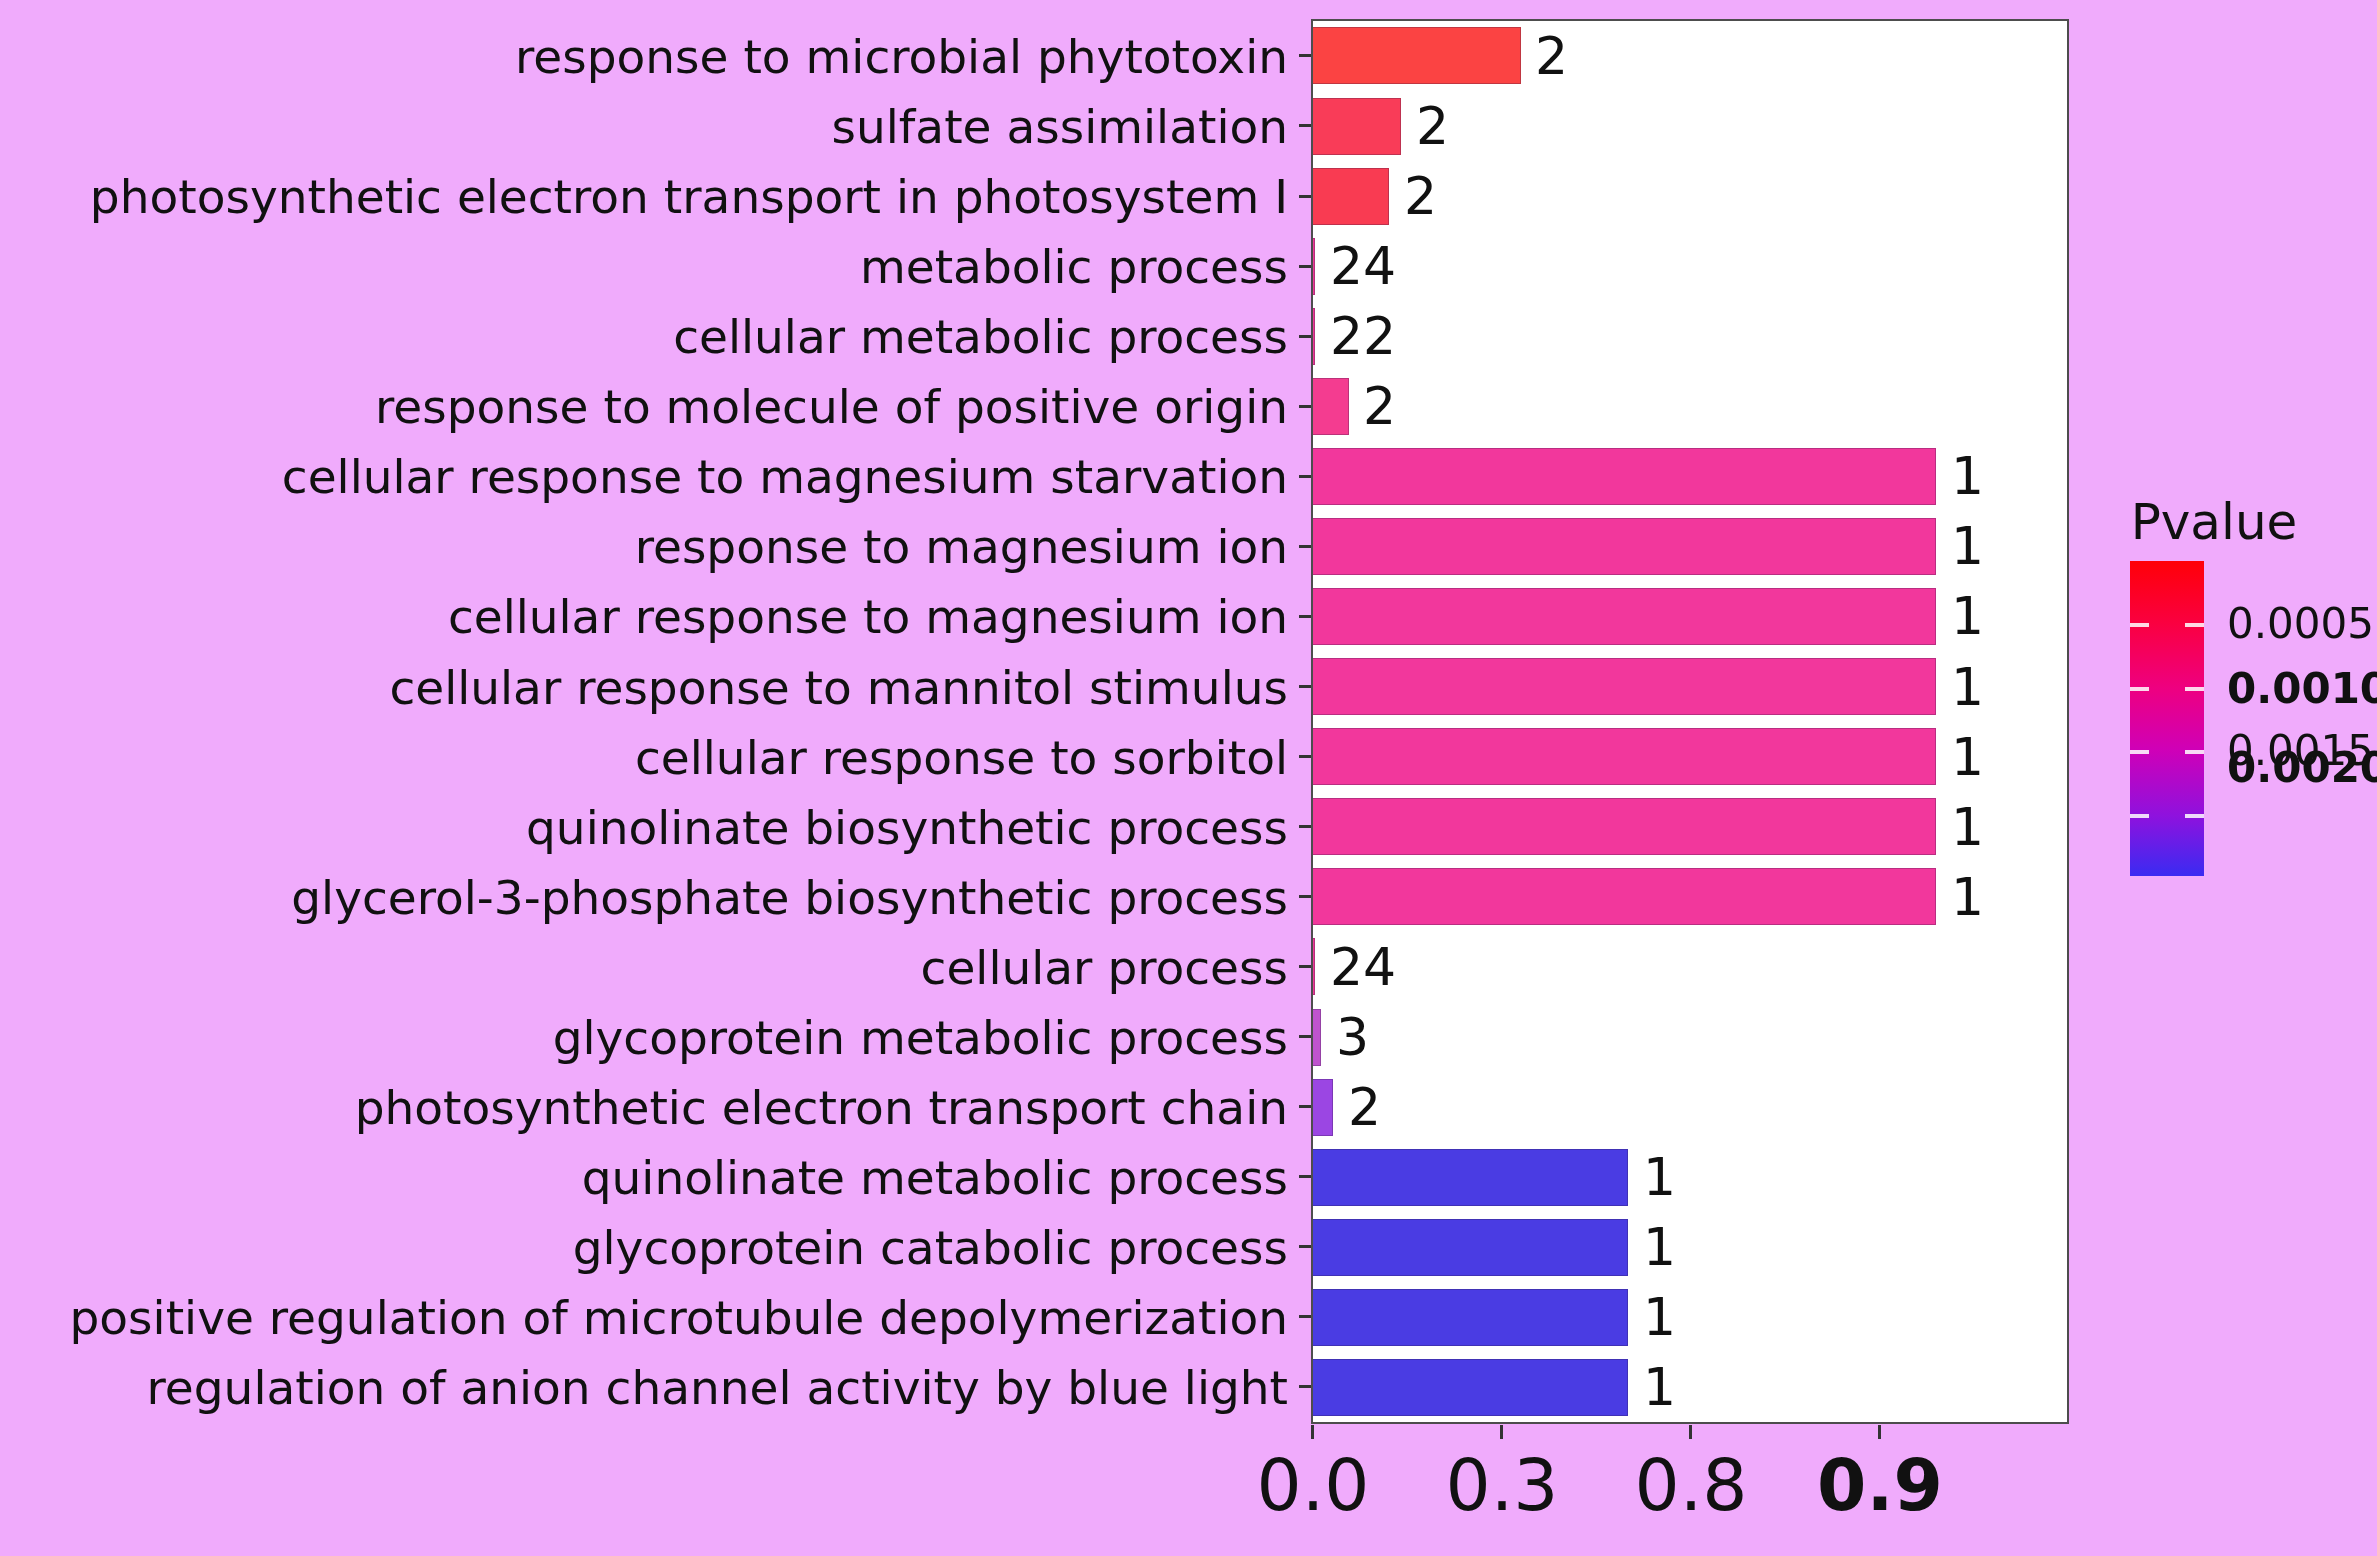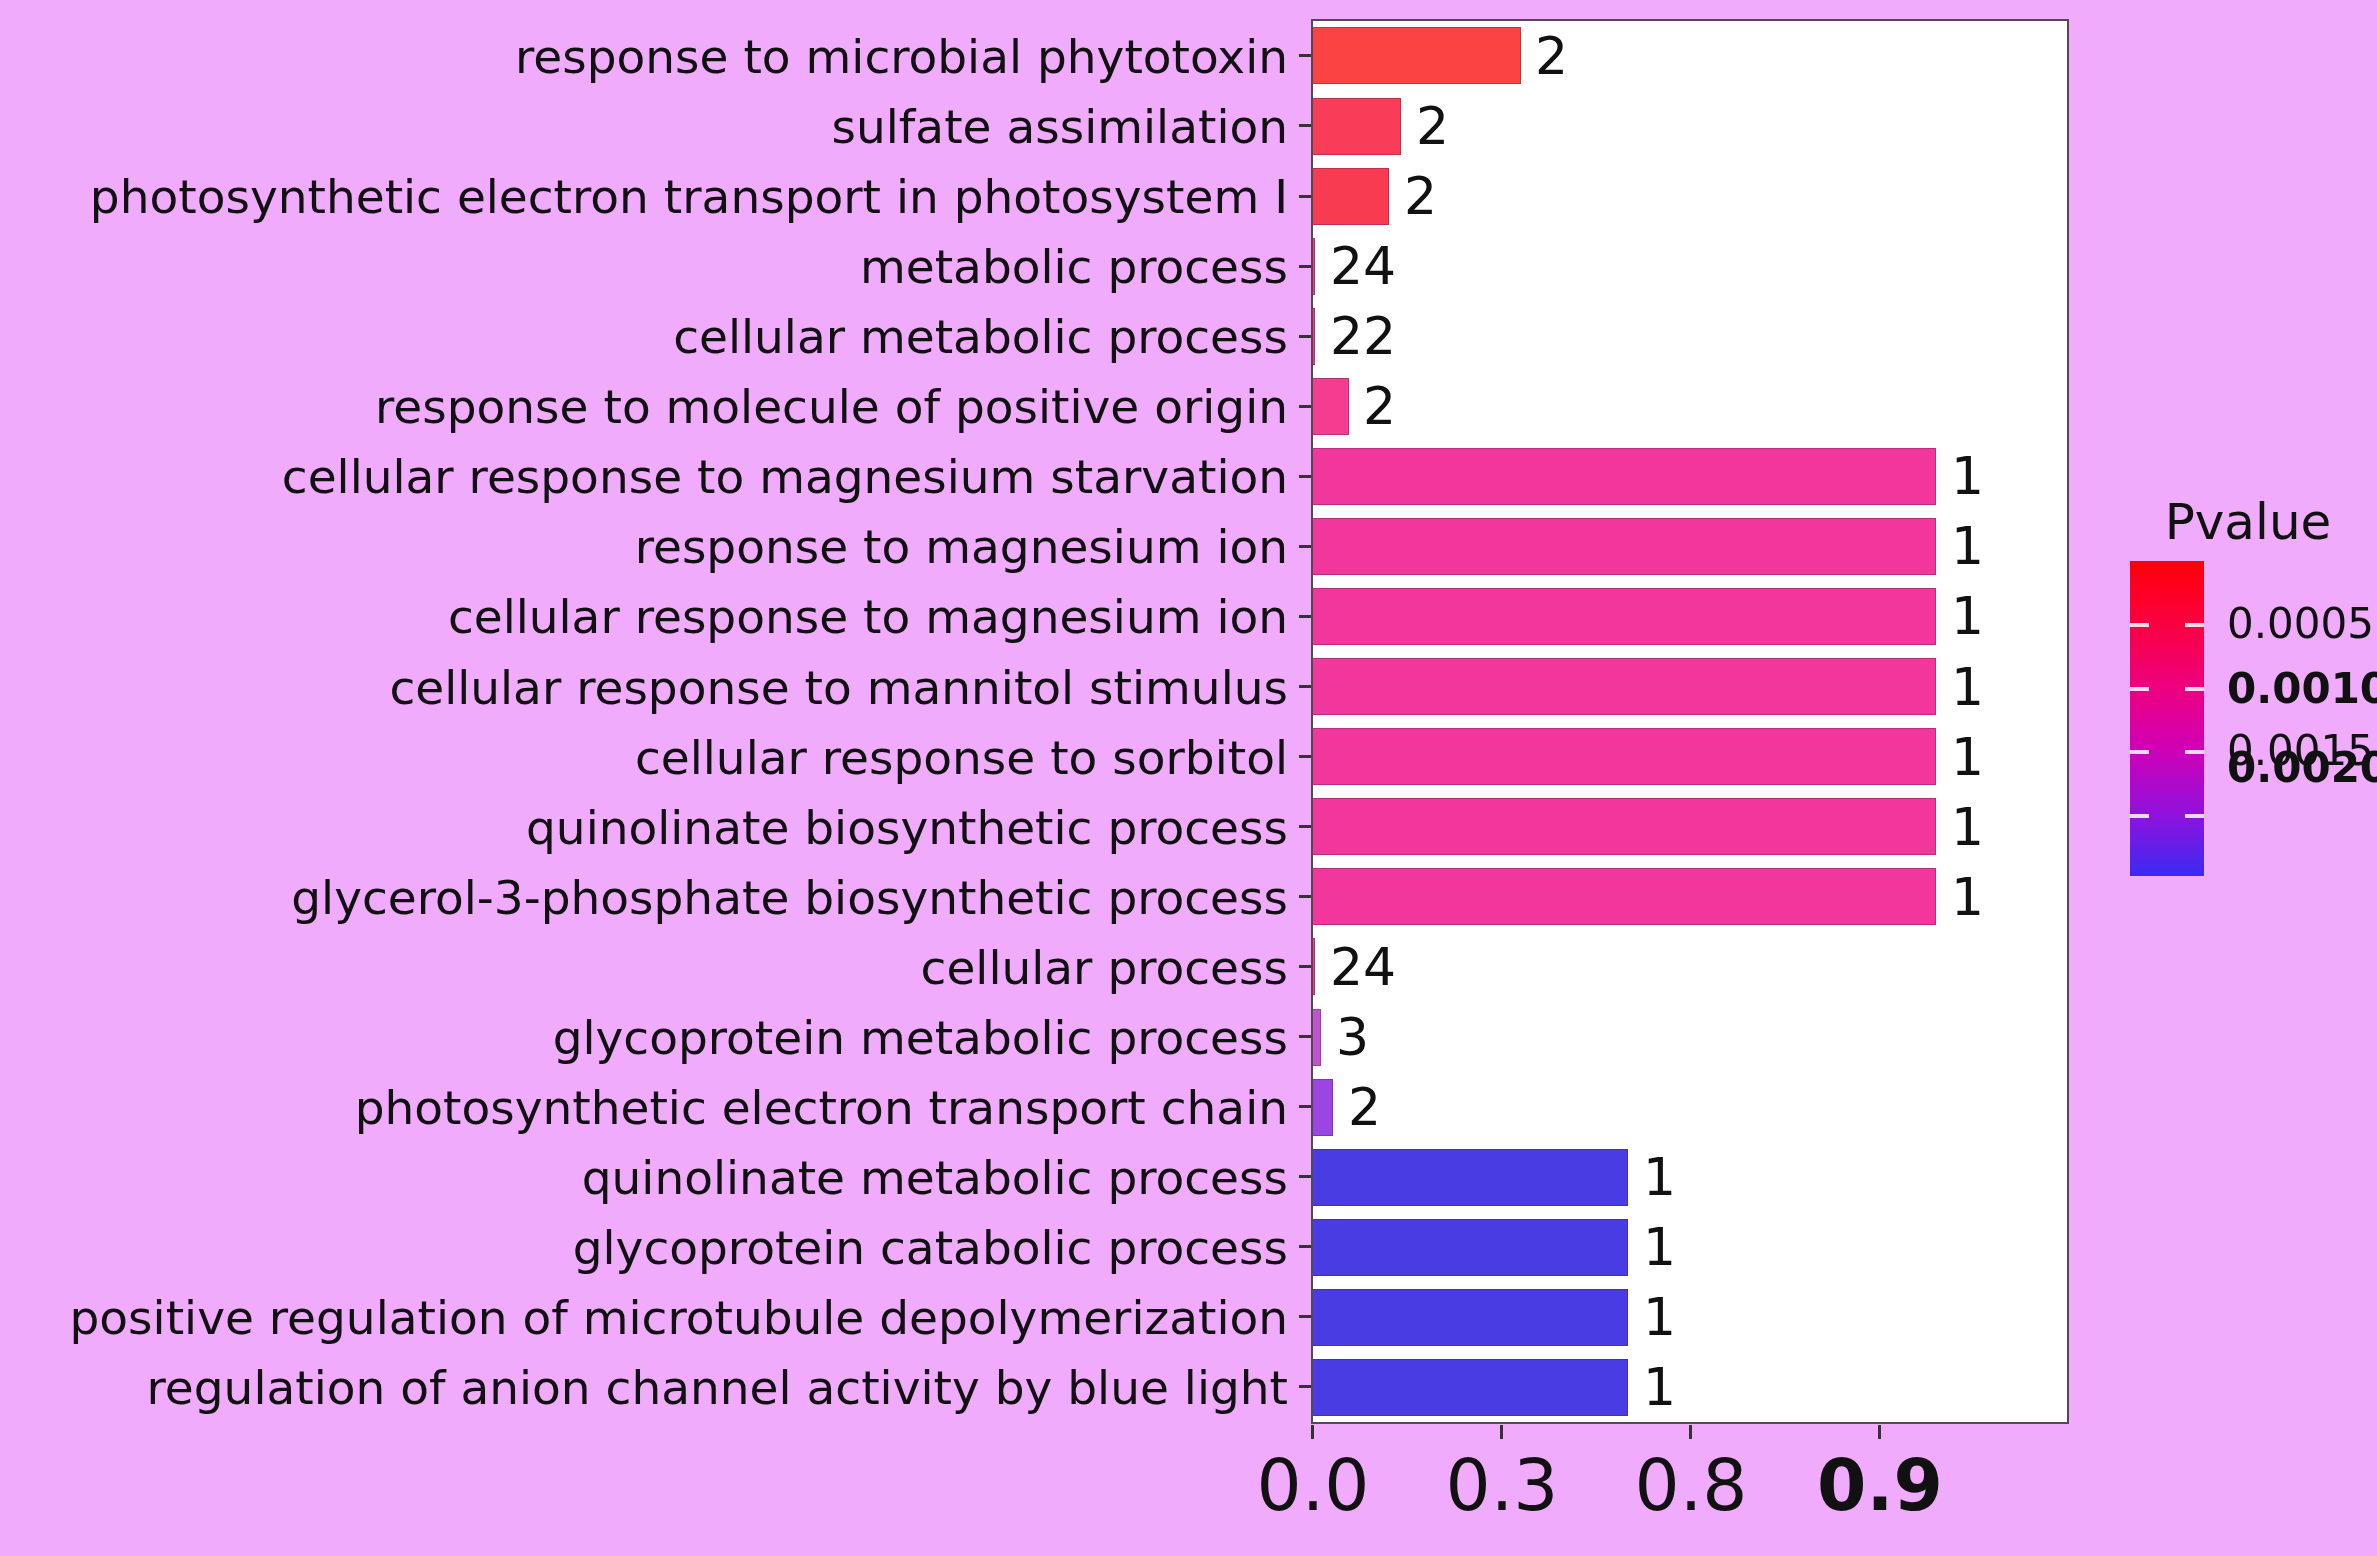--- a/index.html
+++ b/index.html
@@ -81,21 +81,20 @@
     transform: translateX(-50%);
     white-space: nowrap;
   }
   .colorbar-title {
     position: absolute;
     font-size: 50px;
     line-height: 1;
     color: #111111;
     transform: translateX(-50%);
     white-space: nowrap;
-    margin-left: 34px;
   }
   .colorbar {
     position: absolute;
     left: 2130px;
     top: 561px;
     width: 74px;
     height: 315px;
   }
   .cb-tick-label {
     position: absolute;

